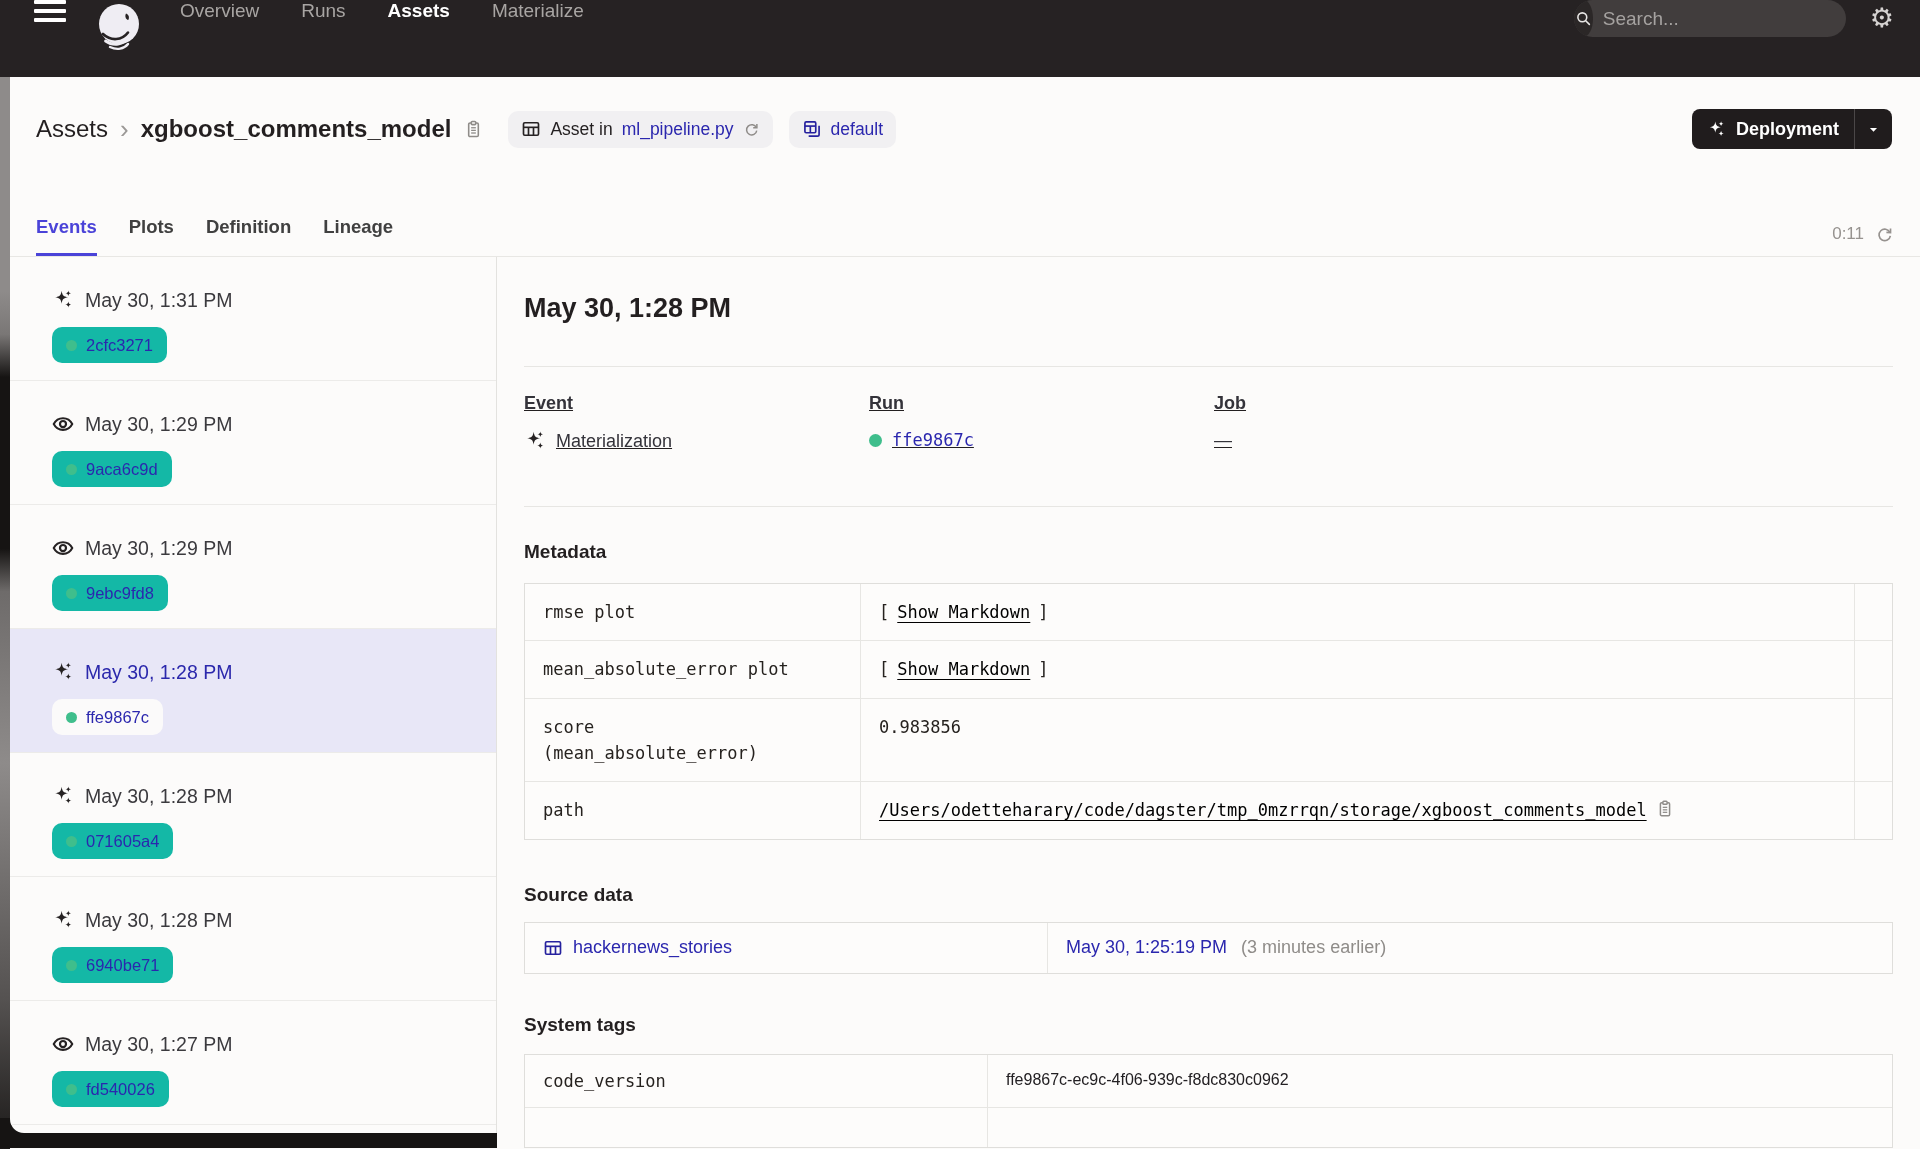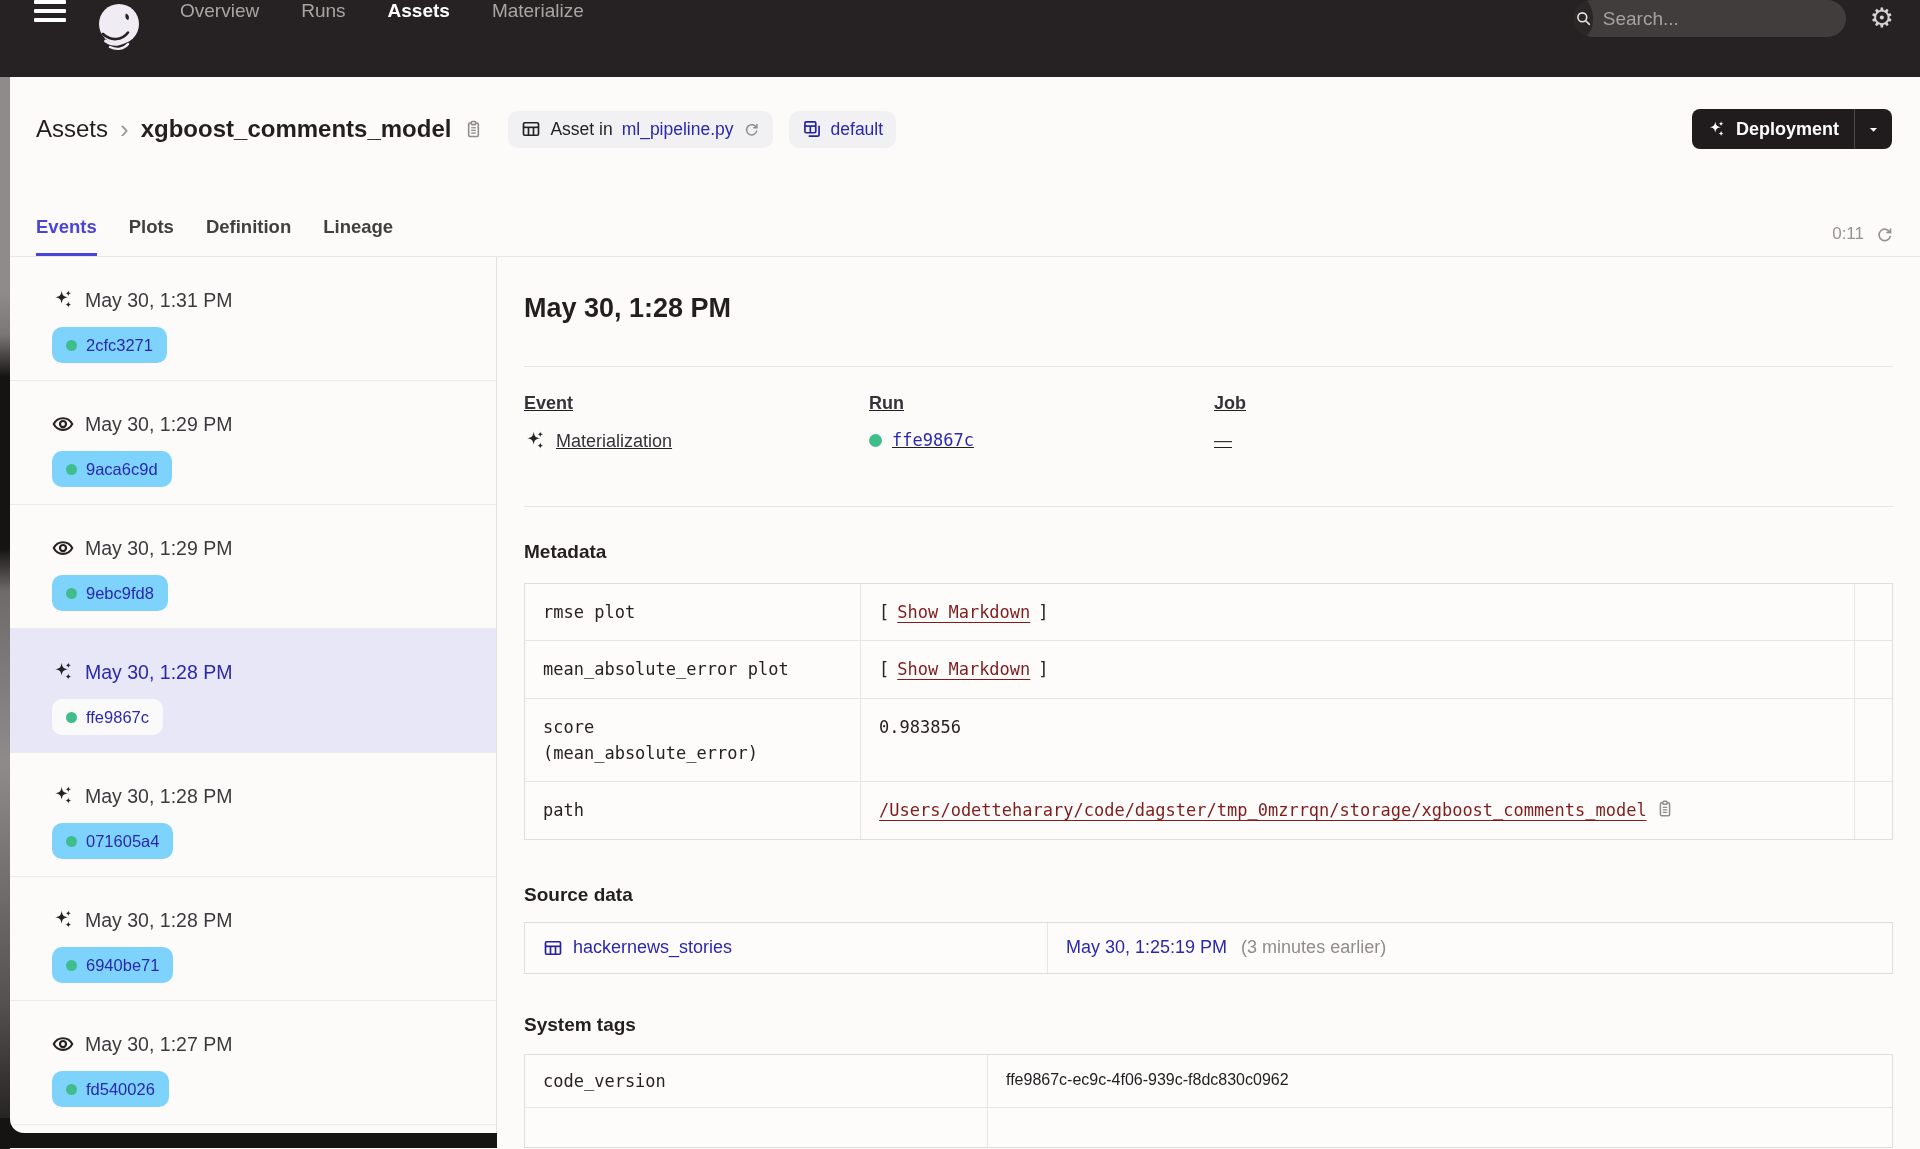--- a/index.html
+++ b/index.html
@@ -61,21 +61,21 @@
   .bottom-bar { position:absolute; left:0; bottom:0; width:497px; height:30px; background:#161413; z-index:0; }
   .sidebar { position:absolute; left:10px; top:0; width:487px; height:876px; background:#FCFBFA;
              border-right:1px solid #E3E2DF; border-bottom-left-radius:14px; overflow:hidden; z-index:1; }
   .event-item { padding:30px 20px 0 42px; height:124px; border-bottom:1px solid #ECEBE9; cursor:pointer; }
   .event-item.selected { background:#E8E7F7; }
   .ev-row { display:flex; align-items:center; gap:11px; height:26px; }
   .ev-ic { color:#262223; display:inline-flex; }
   .ev-time { font-size:19.5px; color:#3B3A3E; }
   .event-item.selected .ev-time { color:#2B28AC; }
   .run-pill { margin-top:14px; display:inline-flex; align-items:center; gap:9px; height:36px;
-              padding:0 14px; border-radius:10px; background:#7dd3fc; }
+              padding:0 14px; border-radius:10px; background:#14b8a6; }
   .event-item.selected .run-pill { background:#FBFAFA; }
   .dot { width:11px; height:11px; border-radius:50%; background:#3FBE8C; flex:none; }
   .run-link { font-size:16.5px; color:#2B27AE; }
 
   
   .detail { position:absolute; left:498px; right:0; top:0; bottom:0; padding:36px 27px 0 26px; overflow:hidden; z-index:1; }
   .detail-title { font-size:27px; font-weight:700; color:#231F20; }
   .rule { border:none; border-top:1px solid #E7E6E3; margin-top:42px; }
   .summary { margin-top:26px; display:grid; grid-template-columns:345px 345px 1fr;text-decoration:underline; }
   .sum-label { font-size:18px; font-weight:600; color:#34333A; }
@@ -88,21 +88,21 @@
   .h-src  { margin-top:44px; }
   .h-tags { margin-top:40px; }
 
   .meta-table { margin-top:20px; border:1px solid #DFDEDB; background:#FDFCFB; }
   .m-row { display:grid; grid-template-columns:335px 1fr 38px; }
   .m-row + .m-row { border-top:1px solid #E7E6E3; }
   .m-cell { padding:15px 18px; font-family:"DejaVu Sans Mono", monospace; font-size:17px; line-height:1.55; color:#26221F; }
   .m-key { white-space:pre-line; }
   .m-val { border-left:1px solid #E7E6E3; display:flex; align-items:flex-start; gap:8px; }
   .m-spare { border-left:1px solid #E7E6E3; }
-  .md-link, .path-link { color:#7f1d1d; text-decoration:underline; text-underline-offset:4px; }
+  .md-link, .path-link { color:#000000; text-decoration:underline; text-underline-offset:4px; }
   .m-copy { color:#8F8C89; cursor:pointer; display:inline-flex; margin-top:2px; }
 
   .src-table { margin-top:16px; border:1px solid #DFDEDB; background:#FDFCFB; display:grid; grid-template-columns:522px 1fr; }
   .src-cell { height:50px; display:flex; align-items:center; gap:10px; padding:0 18px; font-size:18px; }
   .src-cell + .src-cell { border-left:1px solid #E7E6E3; }
   .src-link { color:#2B27AE; font-weight:500; }
   .src-time { color:#2B27AE; font-weight:500; }
   .src-rel { color:#8F8C89; margin-left:4px; }
   .src-ic { color:#26219E; display:inline-flex; }
 

